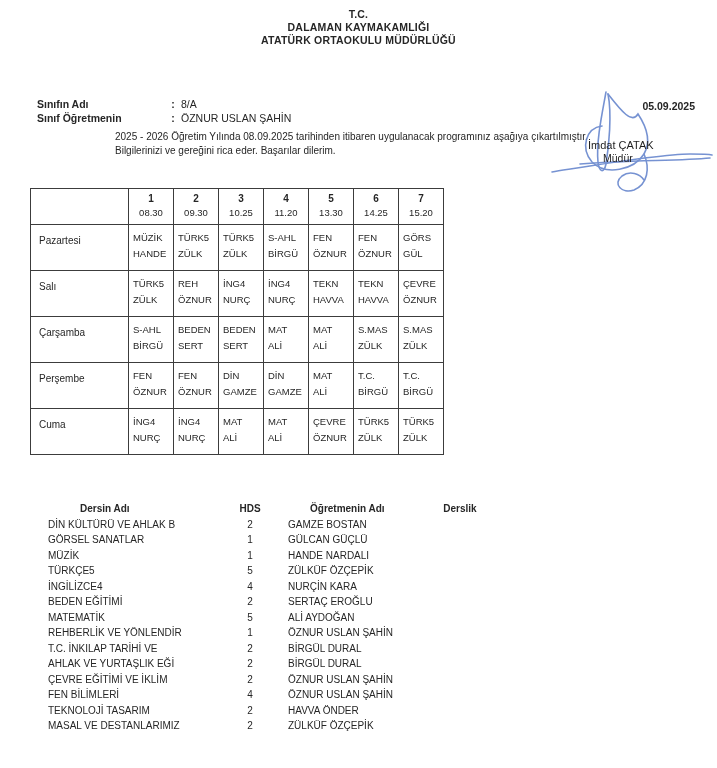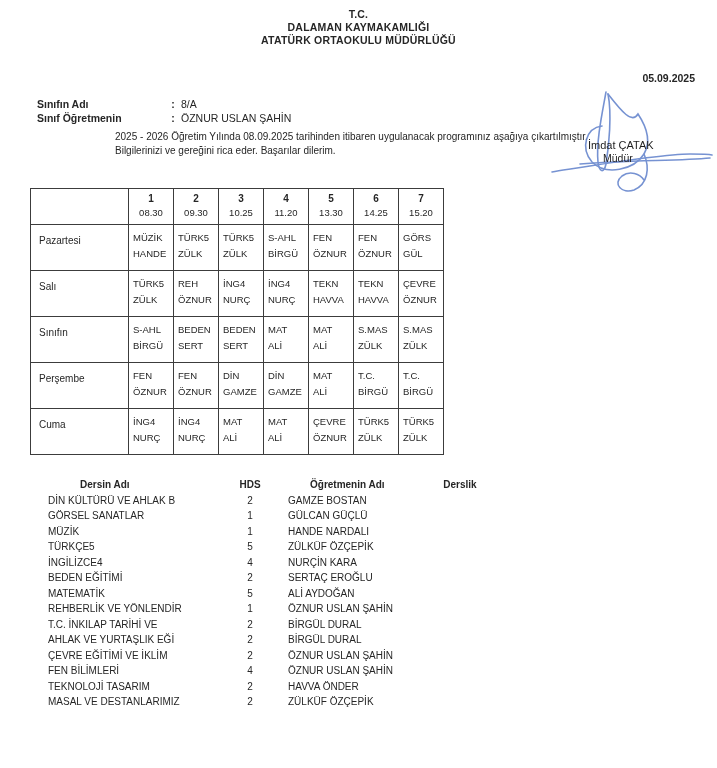--- a/index.html
+++ b/index.html
@@ -23,21 +23,21 @@
     text-align: center;
     font-weight: bold;
     font-size: 10.5px;
     line-height: 13px;
     letter-spacing: 0.2px;
   }
 
   
   .doc-date {
     position: absolute;
-    top: 72px; right: 22px;
+    top: 100px; right: 22px;
     font-weight: bold;
     font-size: 10.5px;
   }
 
   
   .info-block { position: absolute; top: 97px; left: 37px; font-size: 10.5px; }
   .info-row { display: flex; height: 14px; line-height: 14px; }
   .info-label { width: 128px; font-weight: bold; }
   .info-colon { width: 16px; font-weight: bold; text-align: center; }
   .info-value { font-weight: normal; white-space: nowrap; }
@@ -86,21 +86,21 @@
   .period-time { font-size: 9.5px; line-height: 13px; }
   .day-cell {
     font-weight: bold;
     padding: 10px 0 0 8px;
     font-size: 10px;
   }
   .sched-cell { padding: 5px 1px 0 4px; }
   .sched-cell .subj, .sched-cell .tchr { line-height: 16px; white-space: nowrap; overflow: hidden; }
 
   
-  .course-list { position: absolute; top: 477px; left: 0; width: 717px; font-size: 10px; }
+  .course-list { position: absolute; top: 501px; left: 0; width: 717px; font-size: 10px; }
   .cl-row { position: relative; height: 15.5px; line-height: 15.5px; }
   .cl-head { font-weight: bold; }
   .cl-course  { position: absolute; left: 48px;  white-space: nowrap; }
   .cl-hds     { position: absolute; left: 232px; width: 36px; text-align: center; }
   .cl-teacher { position: absolute; left: 288px; white-space: nowrap; text-align: right; }
   .cl-room    { position: absolute; left: 425px; width: 70px; text-align: center; }
   .cl-head .cl-course { left: 80px; }
   .cl-head .cl-teacher { left: 310px; }
 </style>
 </head>
@@ -249,21 +249,21 @@
           <td class="sched-cell">
             <div class="subj">TEKN</div>
             <div class="tchr">HAVVA</div>
           </td>
           <td class="sched-cell">
             <div class="subj">ÇEVRE</div>
             <div class="tchr">ÖZNUR</div>
           </td>
         </tr>
         <tr>
-          <th class="day-cell">Sınıfın</th>
+          <th class="day-cell">Çarşamba</th>
           <td class="sched-cell">
             <div class="subj">S-AHL</div>
             <div class="tchr">BİRGÜ</div>
           </td>
           <td class="sched-cell">
             <div class="subj">BEDEN</div>
             <div class="tchr">SERT</div>
           </td>
           <td class="sched-cell">
             <div class="subj">BEDEN</div>

